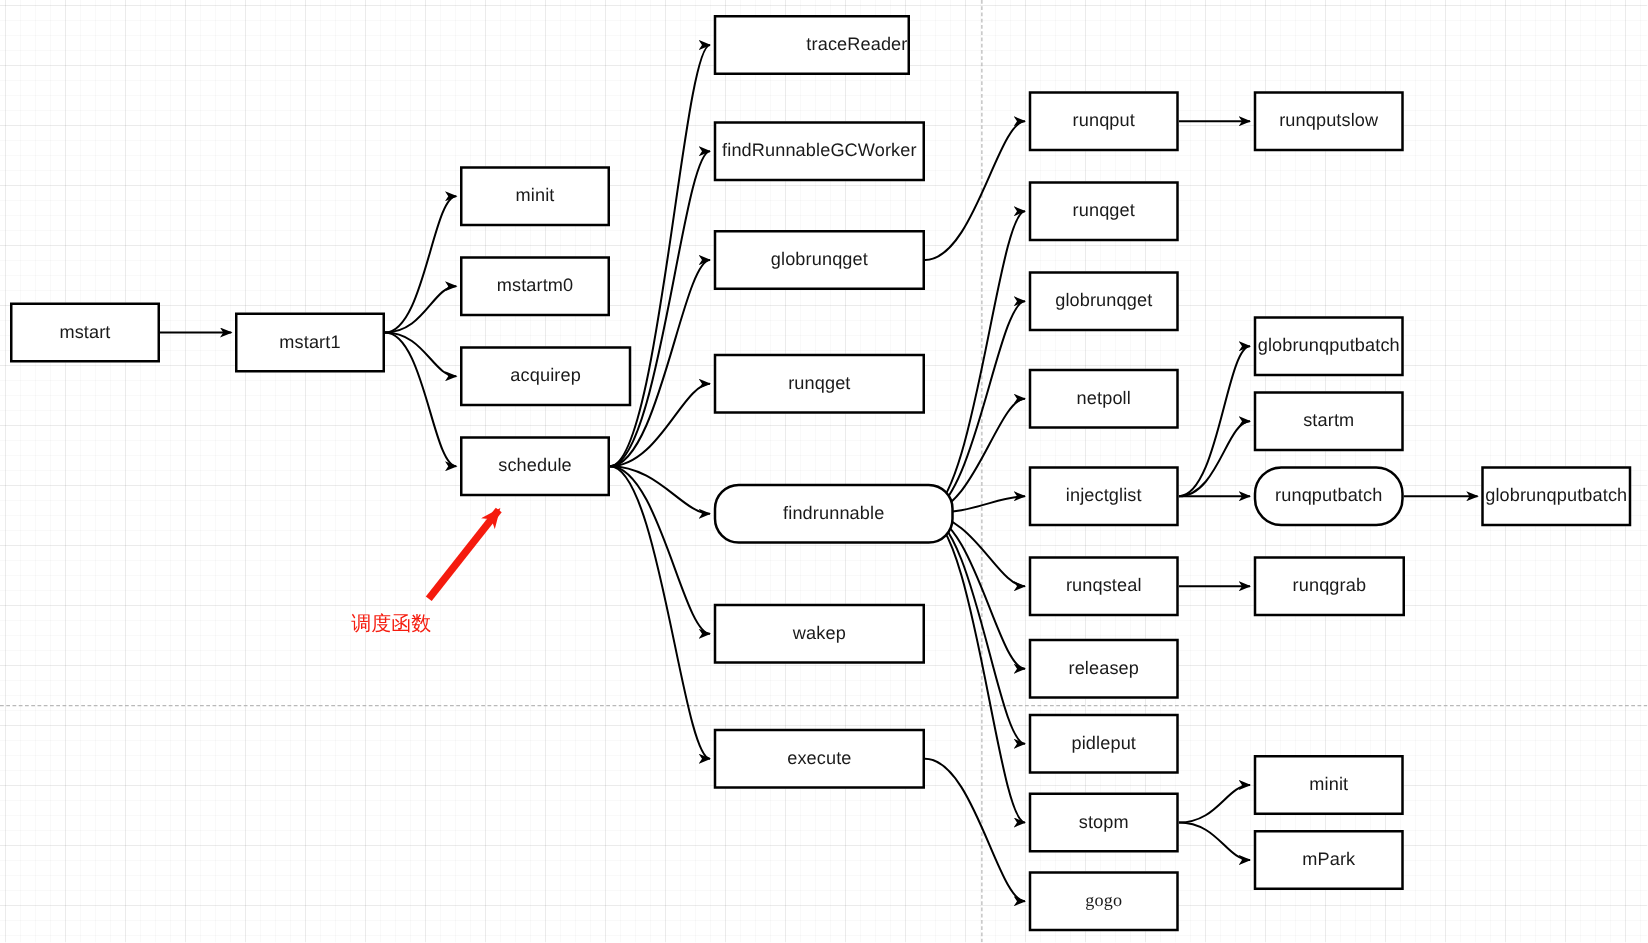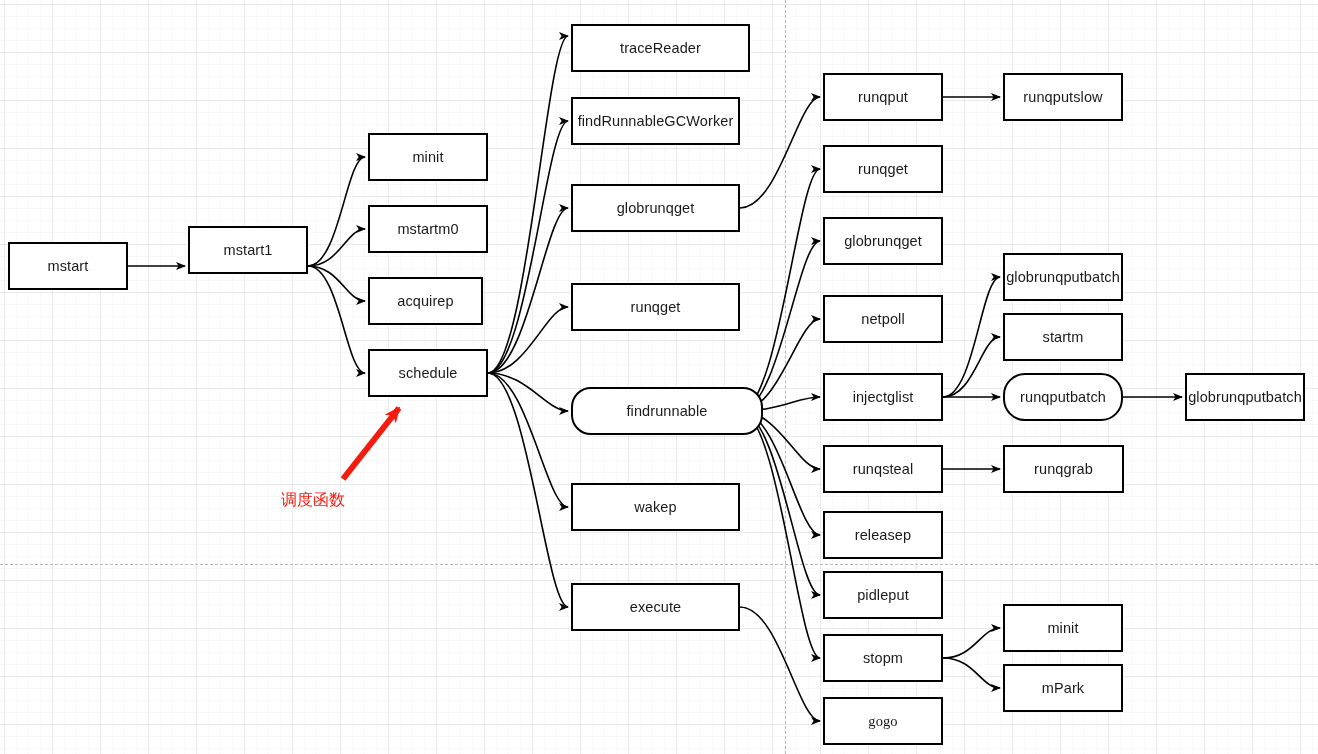--- a/index.html
+++ b/index.html
@@ -116,36 +116,36 @@
       </g>
     <g id="annotation-arrow-group" fill="none" stroke="#f51b0e" stroke-width="6">
       <line id="annotation-arrow-line" marker-end="url(#arrowhead-red)" x1="343" y1="479" x2="399" y2="408"></line>
     </g>
   </svg>
 
   <div id="node-layer">
       <div class="node" style="left: 8px; top: 242px; width: 120px; height: 48px;">
         <span>mstart</span>
       </div>
-      <div class="node" style="left: 188px; top: 226px; width: 120px; height: 48px;">
+      <div class="node" style="left: 188px; top: 250px; width: 120px; height: 48px;">
         <span>mstart1</span>
       </div>
       <div class="node" style="left: 368px; top: 133px; width: 120px; height: 48px;">
         <span>minit</span>
       </div>
       <div class="node" style="left: 368px; top: 205px; width: 120px; height: 48px;">
         <span>mstartm0</span>
       </div>
-      <div class="node" style="left: 368px; top: 277px; width: 115px; height: 48px;">
+      <div class="node" style="left: 368px; top: 277px; width: 137px; height: 48px;">
         <span>acquirep</span>
       </div>
       <div class="node" style="left: 368px; top: 349px; width: 120px; height: 48px;">
         <span>schedule</span>
       </div>
-      <div class="node" style="left: 571px; top: 24px; width: 179px; height: 48px;">
+      <div class="node" style="left: 571px; top: 12px; width: 157px; height: 48px; justify-content: flex-end;">
         <span>traceReader</span>
       </div>
       <div class="node" style="left: 571px; top: 97px; width: 169px; height: 48px;">
         <span>findRunnableGCWorker</span>
       </div>
       <div class="node" style="left: 571px; top: 184px; width: 169px; height: 48px;">
         <span>globrunqget</span>
       </div>
       <div class="node" style="left: 571px; top: 283px; width: 169px; height: 48px;">
         <span>runqget</span>

